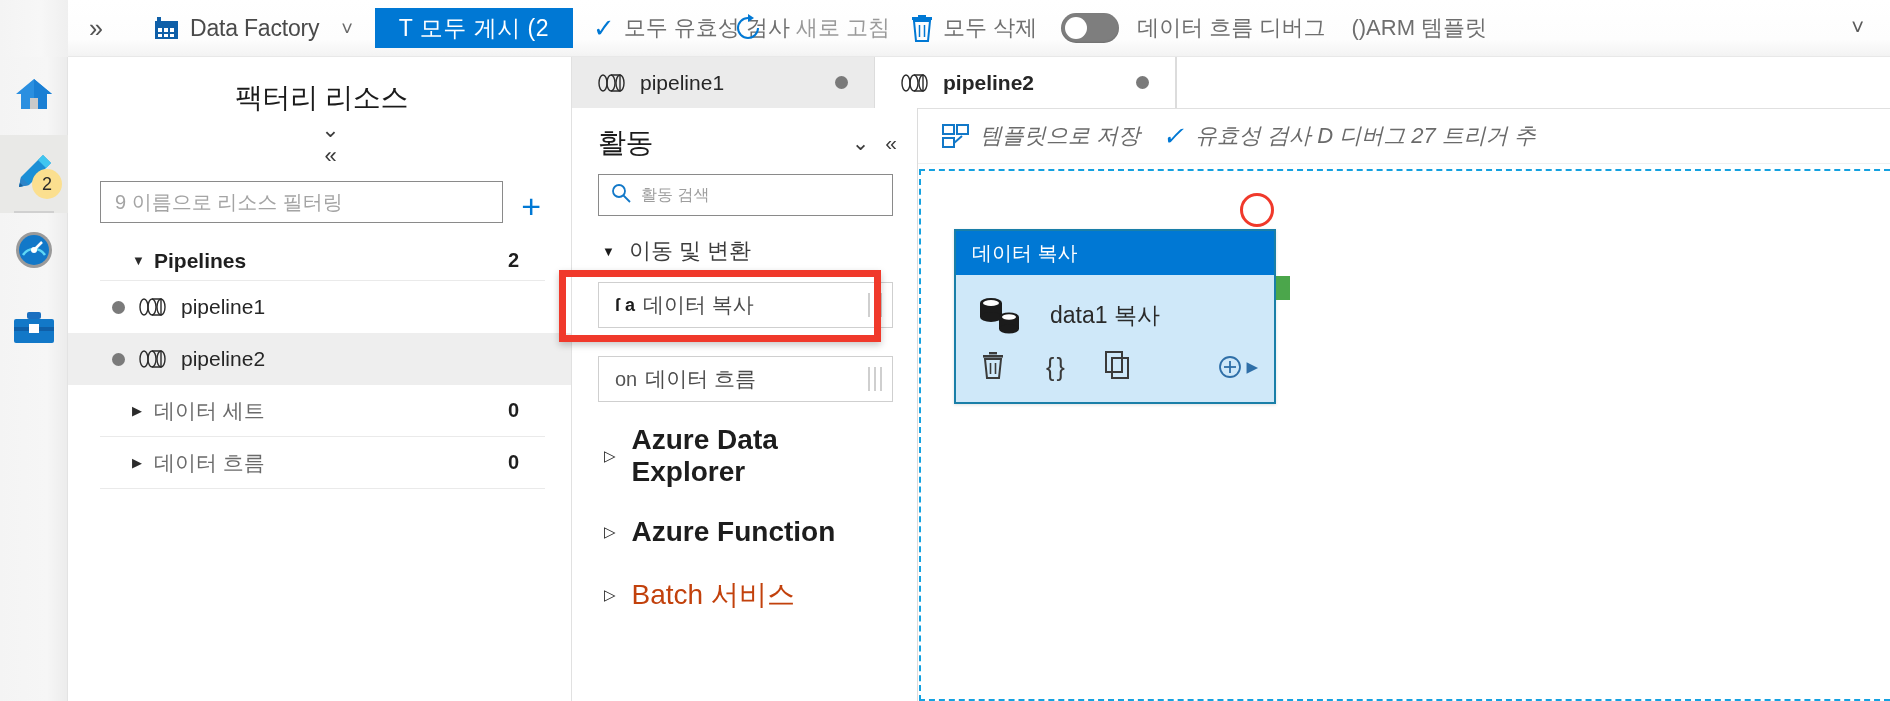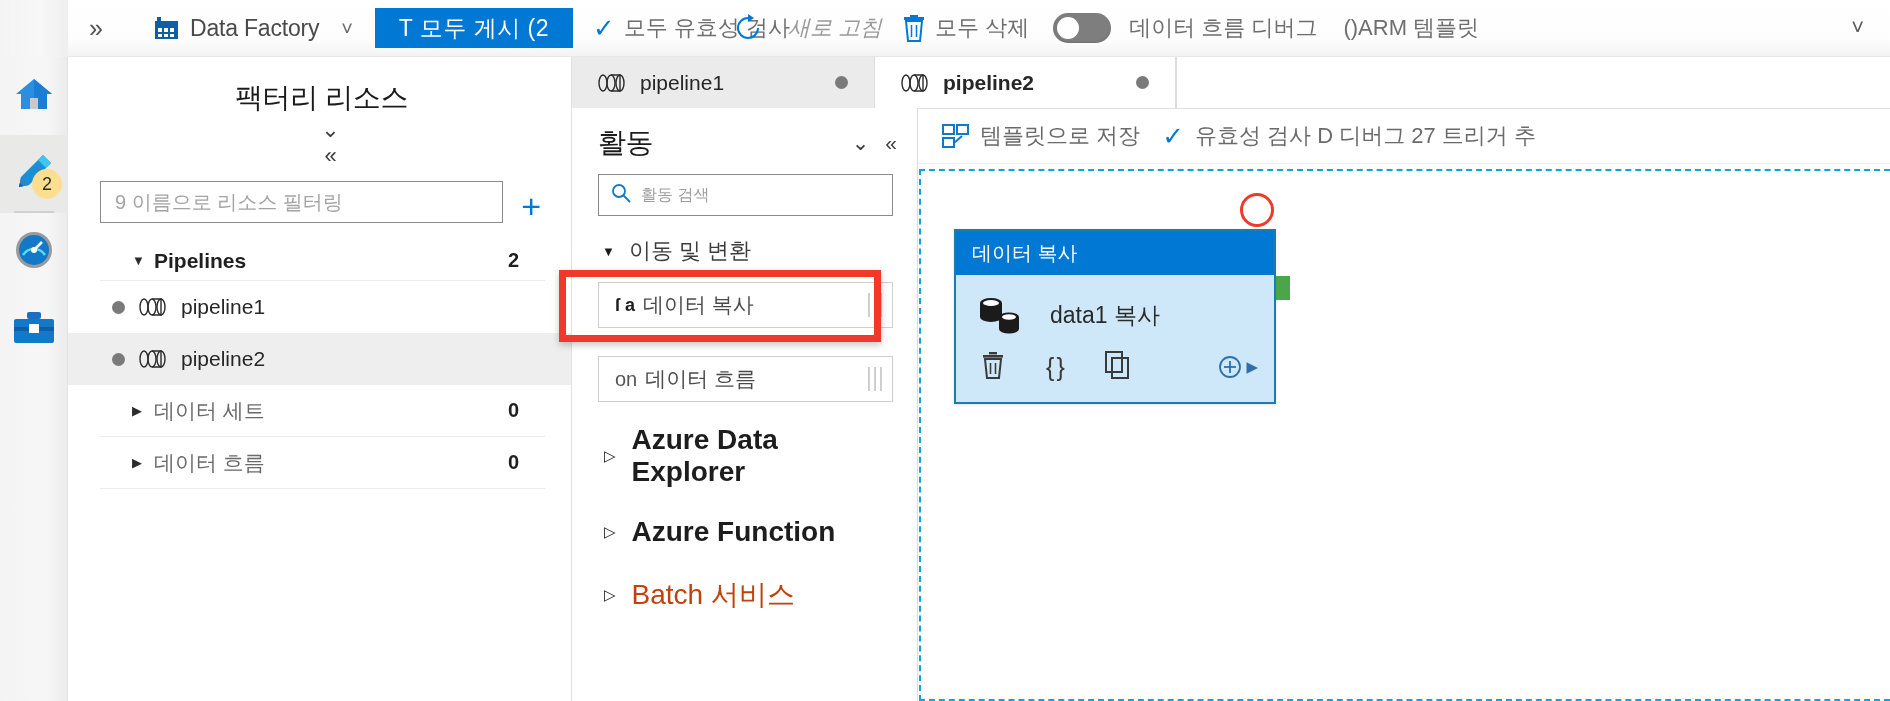--- a/index.html
+++ b/index.html
@@ -177,21 +177,21 @@
   .tab.active .tab-label { font-weight:bold; }
   .tab-dot { width:13px; height:13px; border-radius:50%; background:#7a7a7a; }
   .tab-spacer { flex:1; border-left:1px solid #dcdcdc; background:#fff; }
 
   
   .pipe-toolbar {
     position:absolute; left:918px; top:109px; width:972px; height:55px;
     background:#fff; display:flex; align-items:center; padding-left:24px; gap:0;
     border-bottom:1px solid #efefef;
   }
-  .pt-item { display:flex; align-items:center; gap:11px; margin-right:22px; white-space:nowrap; }
+  .pt-item { display:flex; align-items:center; gap:11px; margin-right:22px; white-space:nowrap;font-style:italic; }
   .pt-text { font-size:22px; color:#6a6a6a; }
   .pt-check { color:#0078d4; font-size:26px; }
   .tmpl-ico { width:27px; height:24px; position:relative; }
 
   
   .canvas {
     position:absolute; left:918px; top:164px; width:972px; height:537px;
     background:#fff; overflow:hidden;
   }
   .canvas-dashed {
@@ -261,21 +261,21 @@
       <span class="tb-text">모두 유효성 검사</span>
     </div>
 
     <span class="refresh-ico">
       <svg width="28" height="28" viewBox="0 0 28 28">
         <path d="M14 4 A10 10 0 1 0 24 14" fill="none" stroke="#0078d4" stroke-width="2"></path>
         <path d="M14 0 L14 8 L20 4 Z" fill="#0078d4"></path>
       </svg>
     </span>
 
-    <div class="tb-item" style="margin-left:26px;font-style:italic;">
+    <div class="tb-item" style="margin-left:34px;">
       <span class="tb-text dim">새로 고침</span>
     </div>
 
     <div class="tb-item">
       <span class="trash-ico">
         <svg width="24" height="27" viewBox="0 0 24 27">
           <rect x="2" y="2" width="20" height="3" fill="#0078d4"></rect>
           <rect x="8" y="0" width="8" height="2" fill="#0078d4"></rect>
           <path d="M4 6 L20 6 L18 26 L6 26 Z" fill="none" stroke="#0078d4" stroke-width="2"></path>
           <line x1="9.5" y1="10" x2="9.5" y2="22" stroke="#0078d4" stroke-width="1.5"></line>

